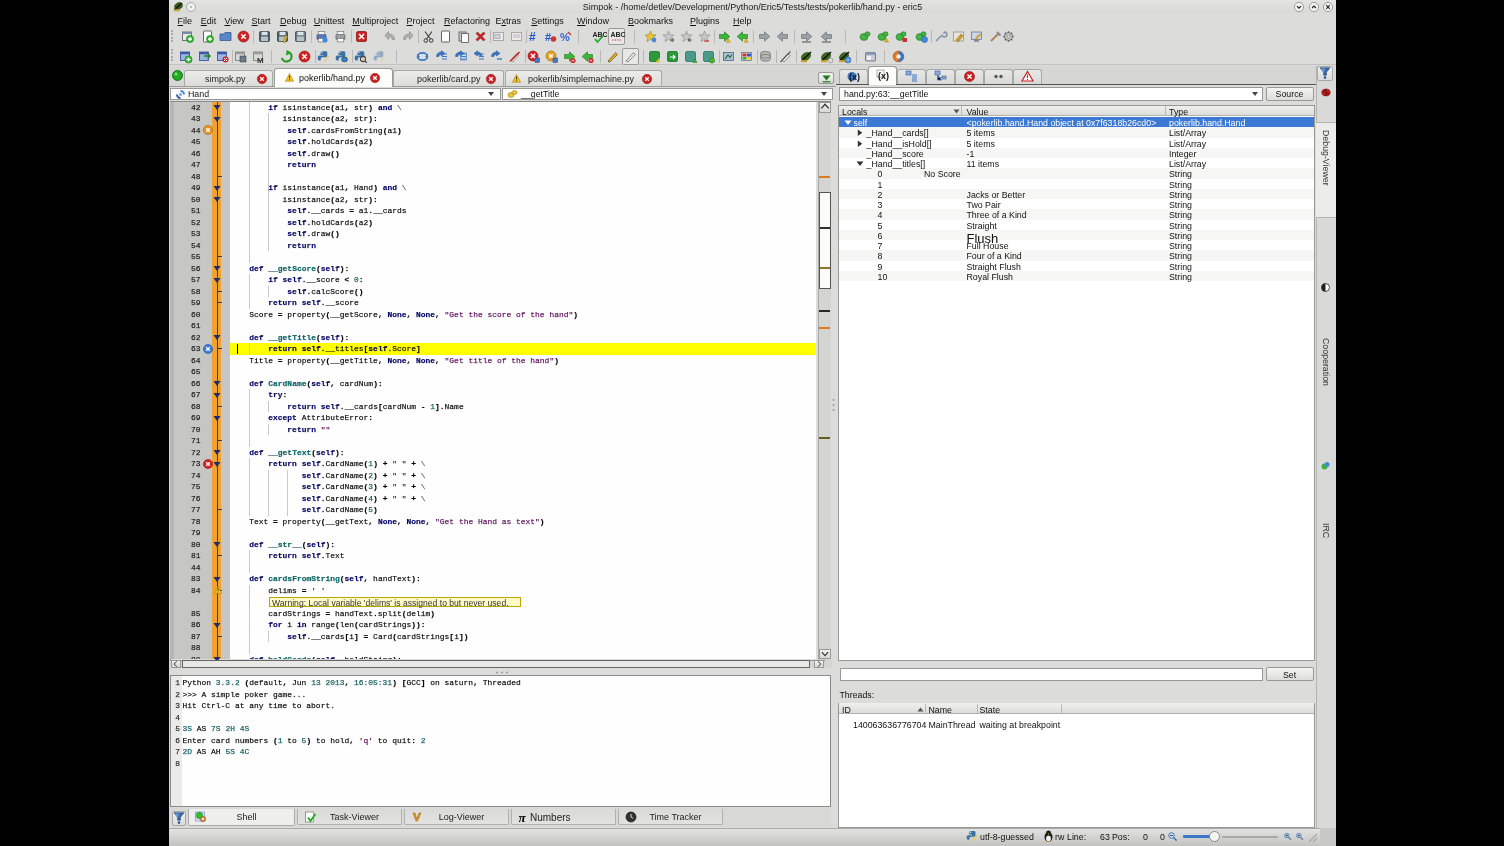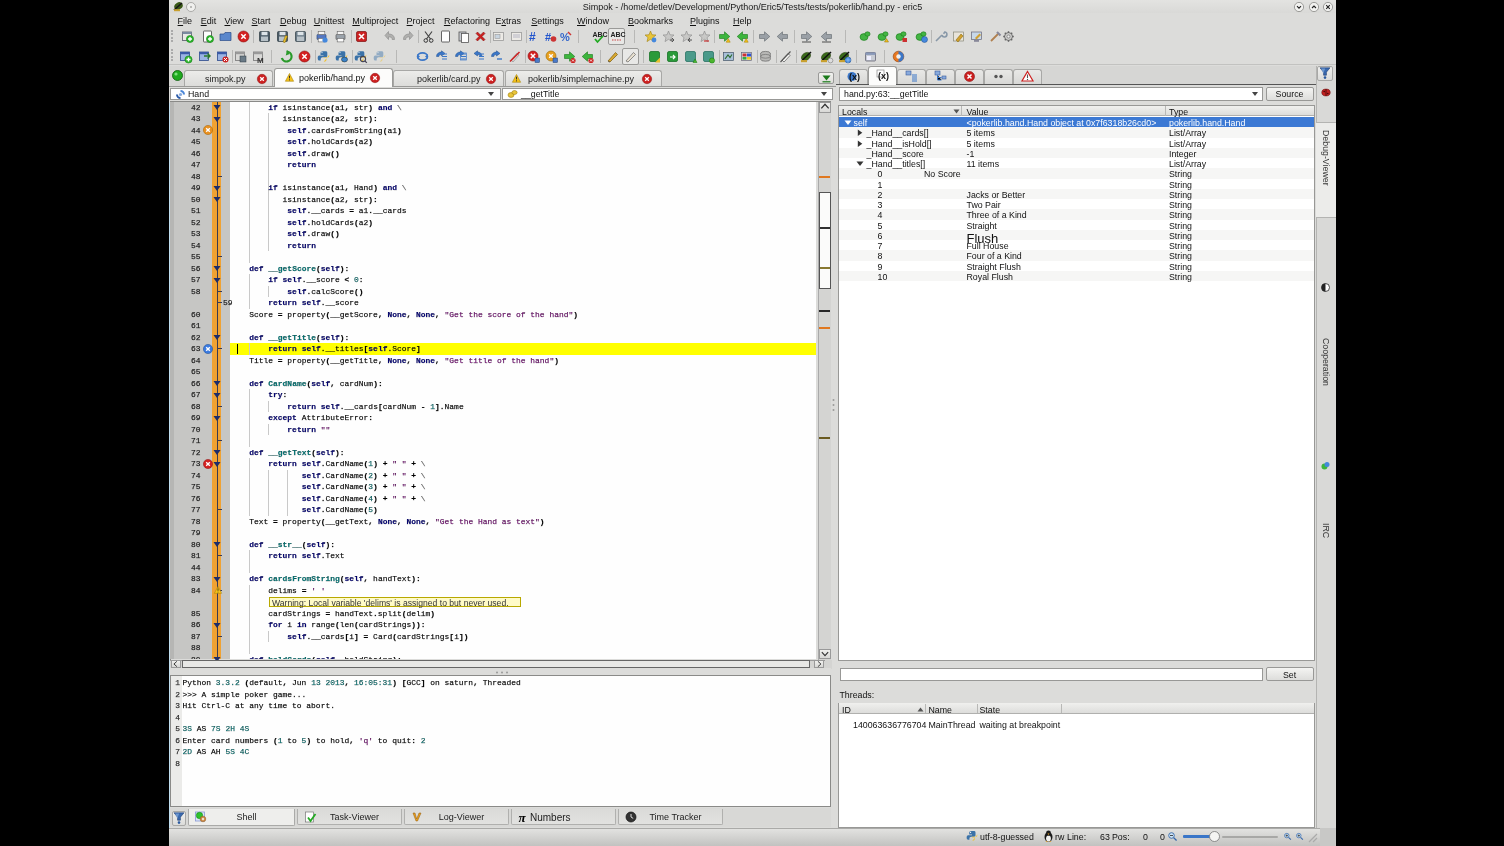--- a/index.html
+++ b/index.html
@@ -567,21 +567,21 @@
 <div class="mono" style="position:absolute;left:60.7px;top:126.5px;white-space:pre;">            <span class="k">self</span><b>.</b>draw<b>(</b><b>)</b></div>
 <div class="mono" style="position:absolute;left:5.5px;top:138.0px;width:25.5px;text-align:right;color:#1c1c1c;">54</div>
 <div class="mono" style="position:absolute;left:60.7px;top:138.0px;white-space:pre;">            <span class="k">return</span></div>
 <div class="mono" style="position:absolute;left:5.5px;top:149.5px;width:25.5px;text-align:right;color:#1c1c1c;">55</div>
 <div class="mono" style="position:absolute;left:5.5px;top:161.0px;width:25.5px;text-align:right;color:#1c1c1c;">56</div>
 <div class="mono" style="position:absolute;left:60.7px;top:161.0px;white-space:pre;">    <span class="k">def</span> <span class="d">__getScore</span><b>(</b><span class="k">self</span><b>)</b><b>:</b></div>
 <div class="mono" style="position:absolute;left:5.5px;top:172.5px;width:25.5px;text-align:right;color:#1c1c1c;">57</div>
 <div class="mono" style="position:absolute;left:60.7px;top:172.5px;white-space:pre;">        <span class="k">if</span> <span class="k">self</span><b>.</b>__score <b>&lt;</b> <span class="n">0</span><b>:</b></div>
 <div class="mono" style="position:absolute;left:5.5px;top:184.0px;width:25.5px;text-align:right;color:#1c1c1c;">58</div>
 <div class="mono" style="position:absolute;left:60.7px;top:184.0px;white-space:pre;">            <span class="k">self</span><b>.</b>calcScore<b>(</b><b>)</b></div>
-<div class="mono" style="position:absolute;left:5.5px;top:195.5px;width:25.5px;text-align:right;color:#1c1c1c;margin-left:32px;">59</div>
+<div class="mono" style="position:absolute;left:5.5px;top:195.5px;width:25.5px;text-align:right;color:#1c1c1c;">59</div>
 <div class="mono" style="position:absolute;left:60.7px;top:195.5px;white-space:pre;">        <span class="k">return</span> <span class="k">self</span><b>.</b>__score</div>
 <div class="mono" style="position:absolute;left:5.5px;top:207.0px;width:25.5px;text-align:right;color:#1c1c1c;">60</div>
 <div class="mono" style="position:absolute;left:60.7px;top:207.0px;white-space:pre;">    Score <b>=</b> property<b>(</b>__getScore<b>,</b> <span class="k">None</span><b>,</b> <span class="k">None</span><b>,</b> <span class="s">"Get the score of the hand"</span><b>)</b></div>
 <div class="mono" style="position:absolute;left:5.5px;top:218.5px;width:25.5px;text-align:right;color:#1c1c1c;">61</div>
 <div class="mono" style="position:absolute;left:5.5px;top:230.0px;width:25.5px;text-align:right;color:#1c1c1c;">62</div>
 <div class="mono" style="position:absolute;left:60.7px;top:230.0px;white-space:pre;">    <span class="k">def</span> <span class="d">__getTitle</span><b>(</b><span class="k">self</span><b>)</b><b>:</b></div>
 <div class="mono" style="position:absolute;left:5.5px;top:241.5px;width:25.5px;text-align:right;color:#1c1c1c;">63</div>
 <div class="mono" style="position:absolute;left:60.7px;top:241.5px;white-space:pre;">        <span class="k">return</span> <span class="k">self</span><b>.</b>__titles<b>[</b><span class="k">self</span><b>.</b>Score<b>]</b></div>
 <div class="mono" style="position:absolute;left:5.5px;top:253.0px;width:25.5px;text-align:right;color:#1c1c1c;">64</div>
 <div class="mono" style="position:absolute;left:60.7px;top:253.0px;white-space:pre;">    Title <b>=</b> property<b>(</b>__getTitle<b>,</b> <span class="k">None</span><b>,</b> <span class="k">None</span><b>,</b> <span class="s">"Get title of the hand"</span><b>)</b></div>

